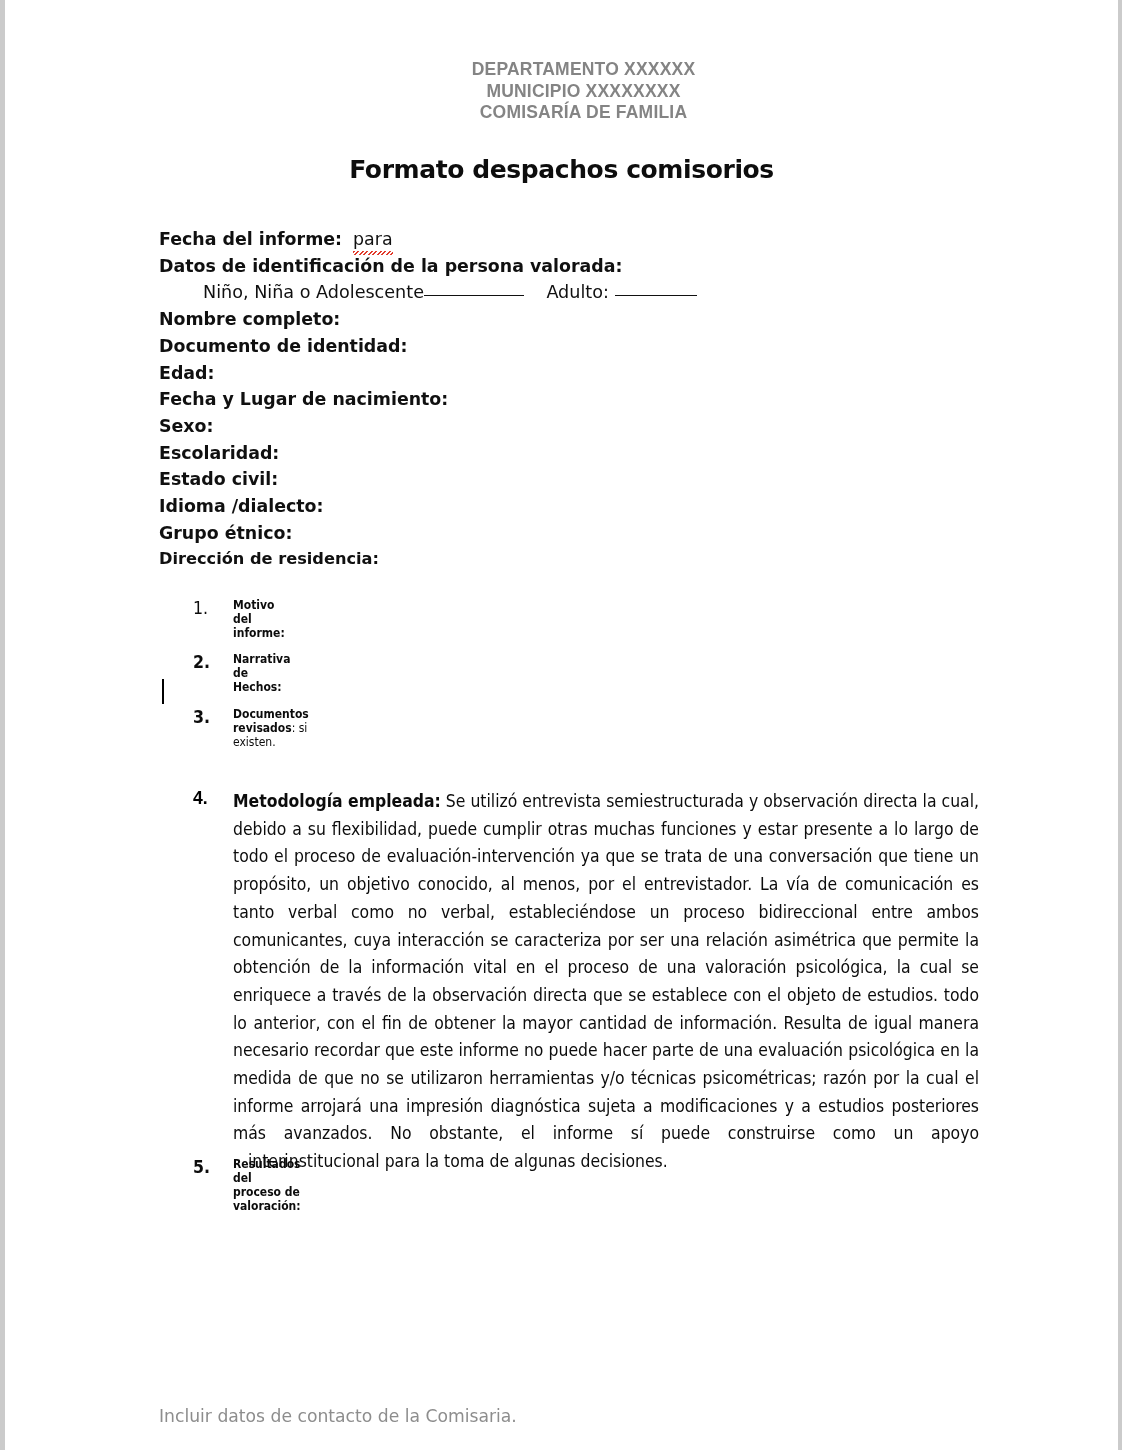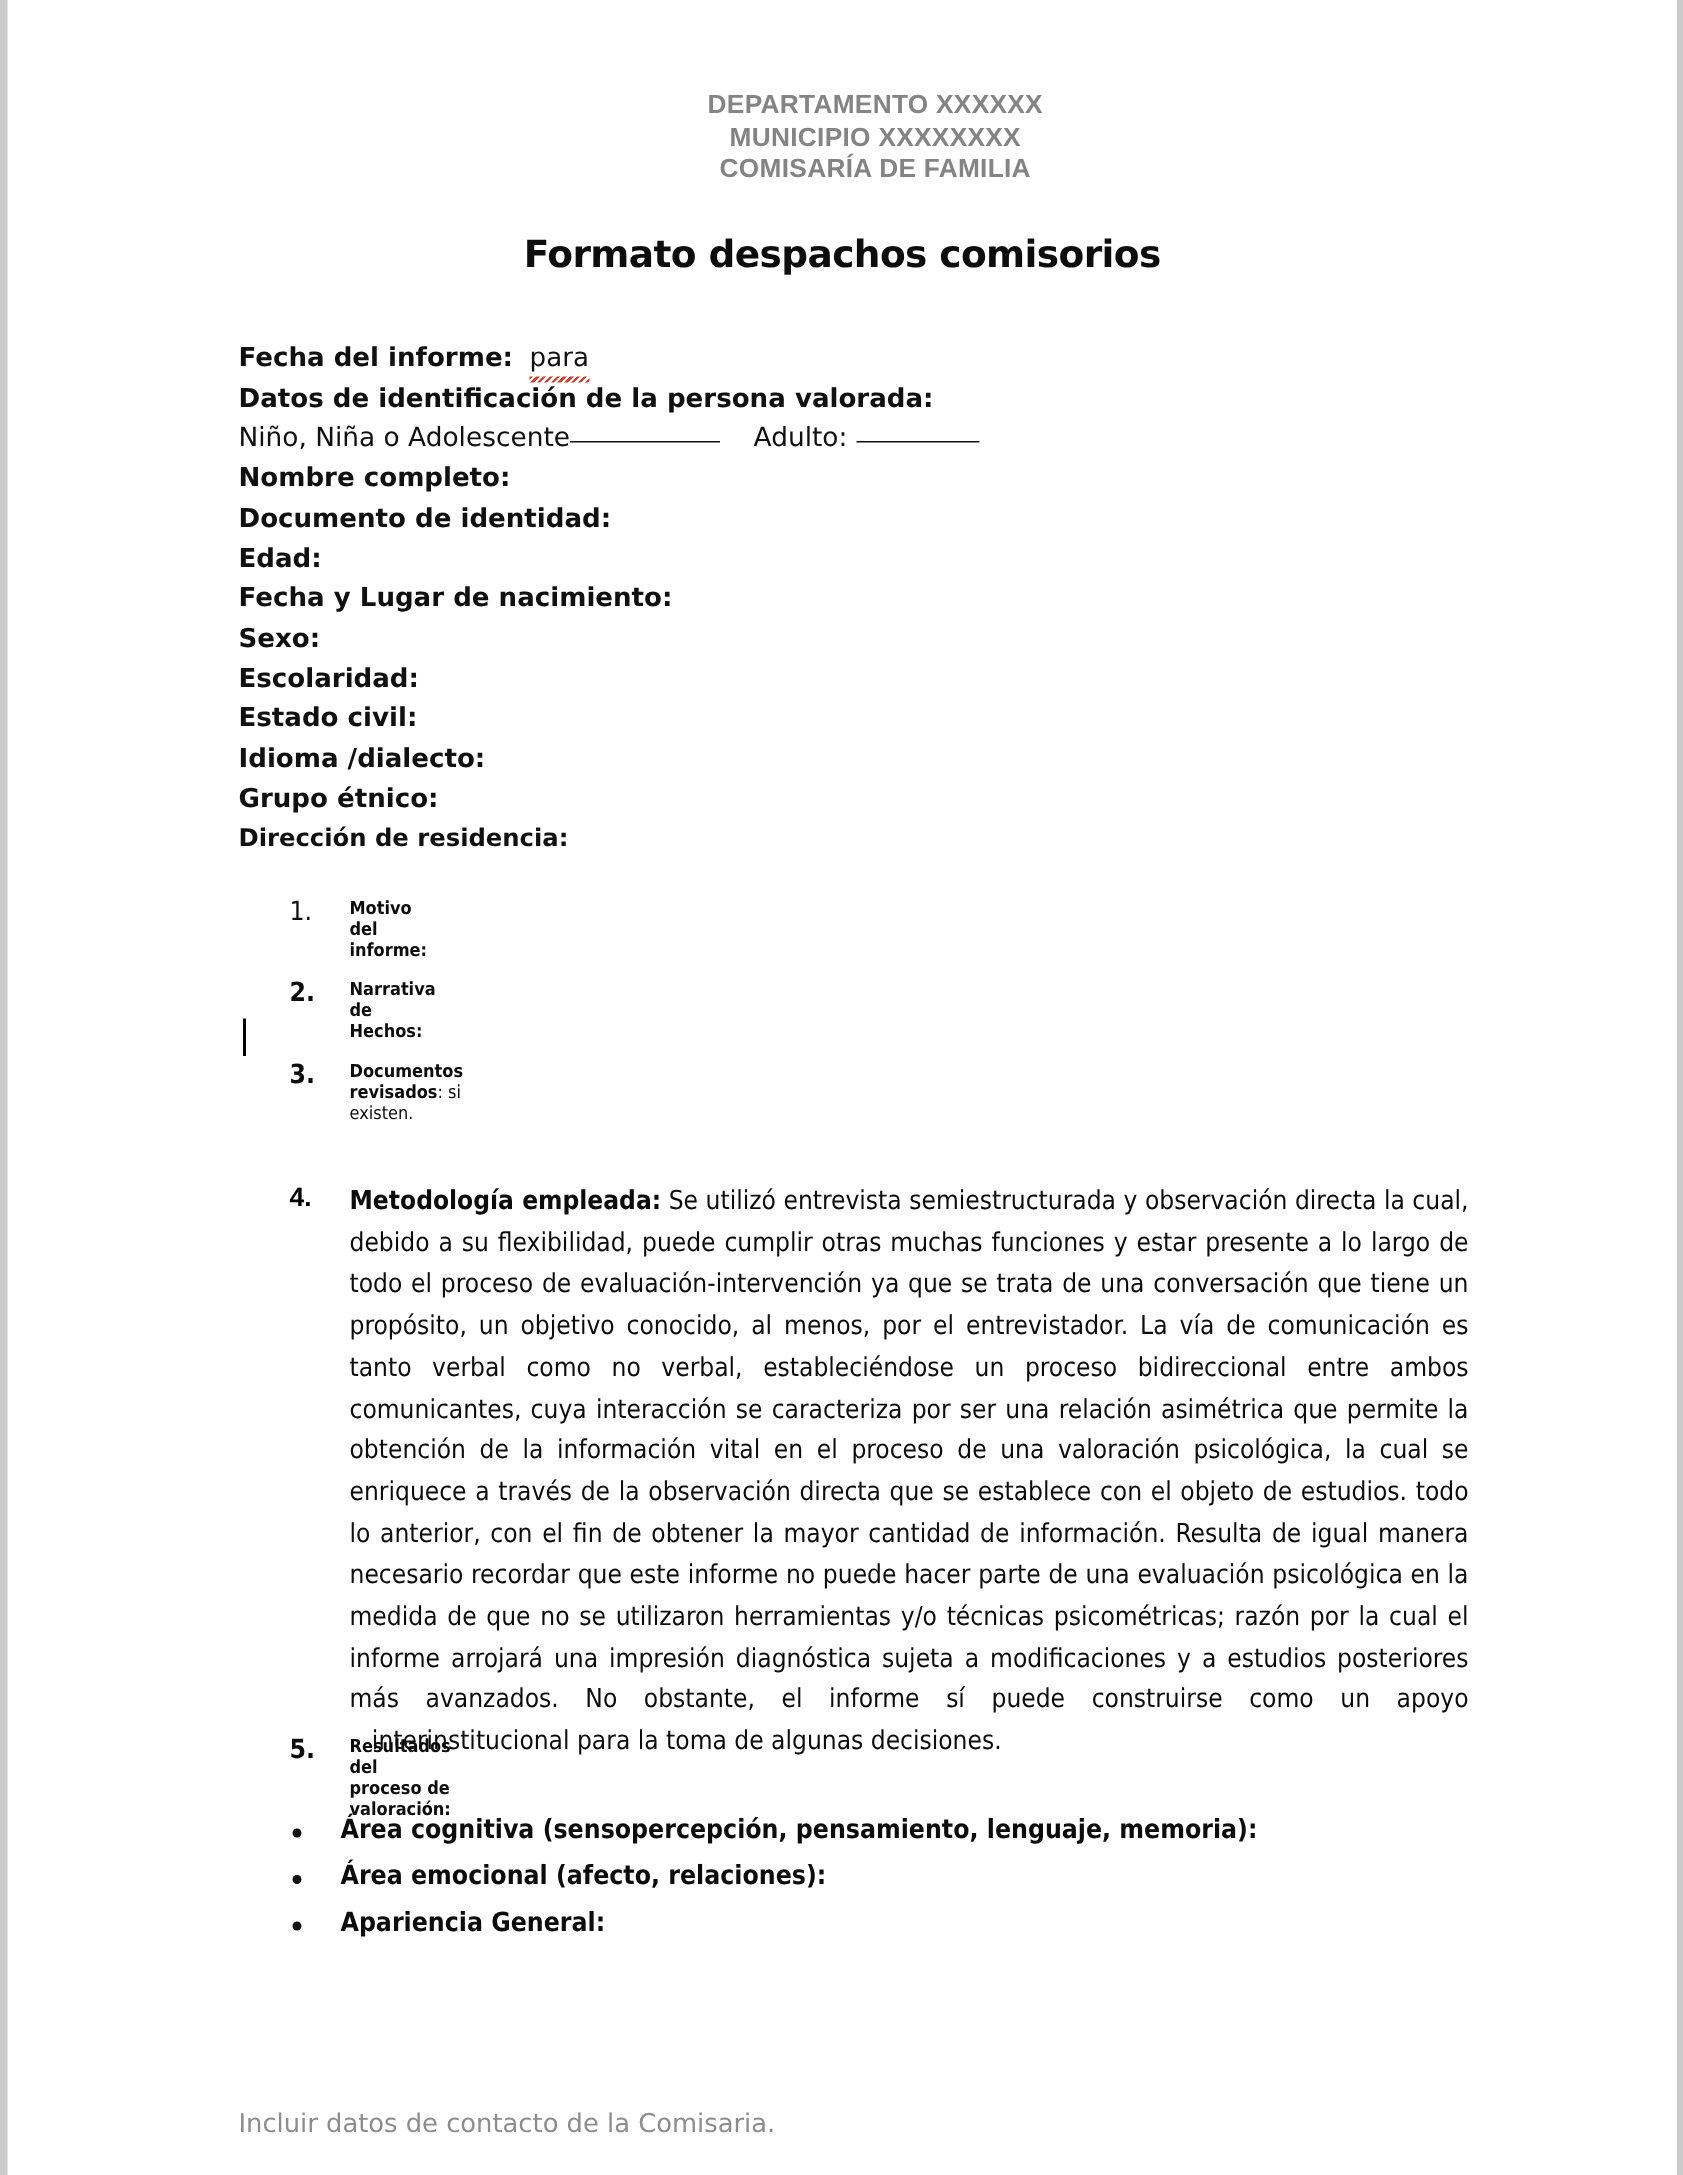--- a/index.html
+++ b/index.html
@@ -91,20 +91,21 @@
       repeating-linear-gradient(135deg,
         #e03020 0px, #e03020 1.6px,
         transparent 1.6px, transparent 3.2px);
     opacity: 0.95;
   }
   .nna-line {
     font-family: "DejaVu Sans", sans-serif;
     font-weight: normal;
     font-size: 17.6px;
     white-space: pre;
+    margin-left: 44px;
   }
   .blank-rule {
     display: inline-block;
     border-bottom: 1.6px solid #111;
     vertical-align: 2px;
   }
   .blank-rule.w1 { width: 100px; }
   .blank-rule.w2 { width: 82px; }
   .addr-line {
     font-weight: bold;
@@ -265,31 +266,17 @@
   <div id="item4">
     <span class="num-marker">4.</span>
     <div class="para"><span class="hd">Metodología empleada:</span><span> Se utilizó entrevista semiestructurada y observación directa la cual, debido a su flexibilidad, puede cumplir otras muchas funciones y estar presente a lo largo de todo el proceso de evaluación-intervención ya que se trata de una conversación que tiene un propósito, un objetivo conocido, al menos, por el entrevistador. La vía de comunicación es tanto verbal como no verbal, estableciéndose un proceso bidireccional entre ambos comunicantes, cuya interacción se caracteriza por ser una relación asimétrica que permite la obtención de la información vital en el proceso de una valoración psicológica, la cual se enriquece a través de la observación directa que se establece con el objeto de estudios. todo lo anterior, con el fin de obtener la mayor cantidad de información. Resulta de igual manera necesario recordar que este informe no puede hacer parte de una evaluación psicológica en la medida de que no se utilizaron herramientas y/o técnicas psicométricas; razón por la cual el informe arrojará una impresión diagnóstica sujeta a modificaciones y a estudios posteriores más avanzados. No obstante, el informe sí puede construirse como un apoyo</span><span class="wide-gap">   </span><span>interinstitucional para la toma de algunas decisiones.</span></div>
   </div>
 
   <div class="num-item" id="item5">
     <span class="num-marker bold">5.</span>
     <span class="num-body"><span class="hd">Resultados del proceso de valoración:</span></span>
   </div>
 
-  <div class="bullet-list">
-    <div class="bullet-row">
-      <span class="bullet-dot"></span>
-      <span class="bullet-text">Área cognitiva (sensopercepción, pensamiento, lenguaje, memoria):</span>
-    </div>
-    <div class="bullet-row">
-      <span class="bullet-dot"></span>
-      <span class="bullet-text">Área emocional (afecto, relaciones):</span>
-    </div>
-    <div class="bullet-row">
-      <span class="bullet-dot"></span>
-      <span class="bullet-text">Apariencia General:</span>
-    </div>
-  </div>
 
   <div class="footer-note">Incluir datos de contacto de la Comisaria.</div>
 
 </div>
 </div>
 
 </body></html>

